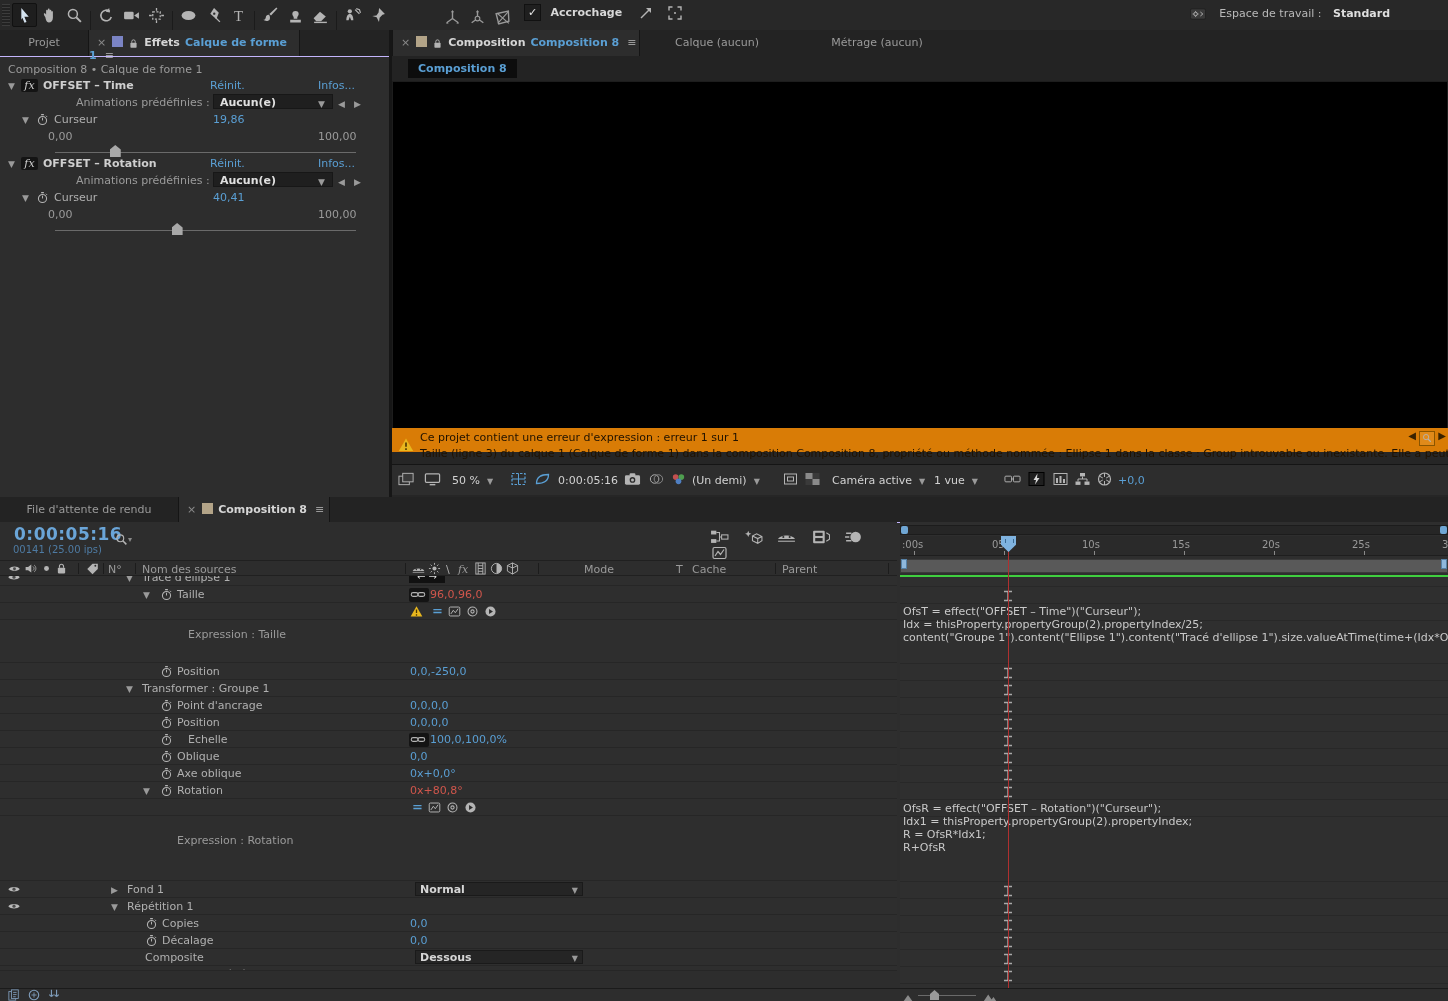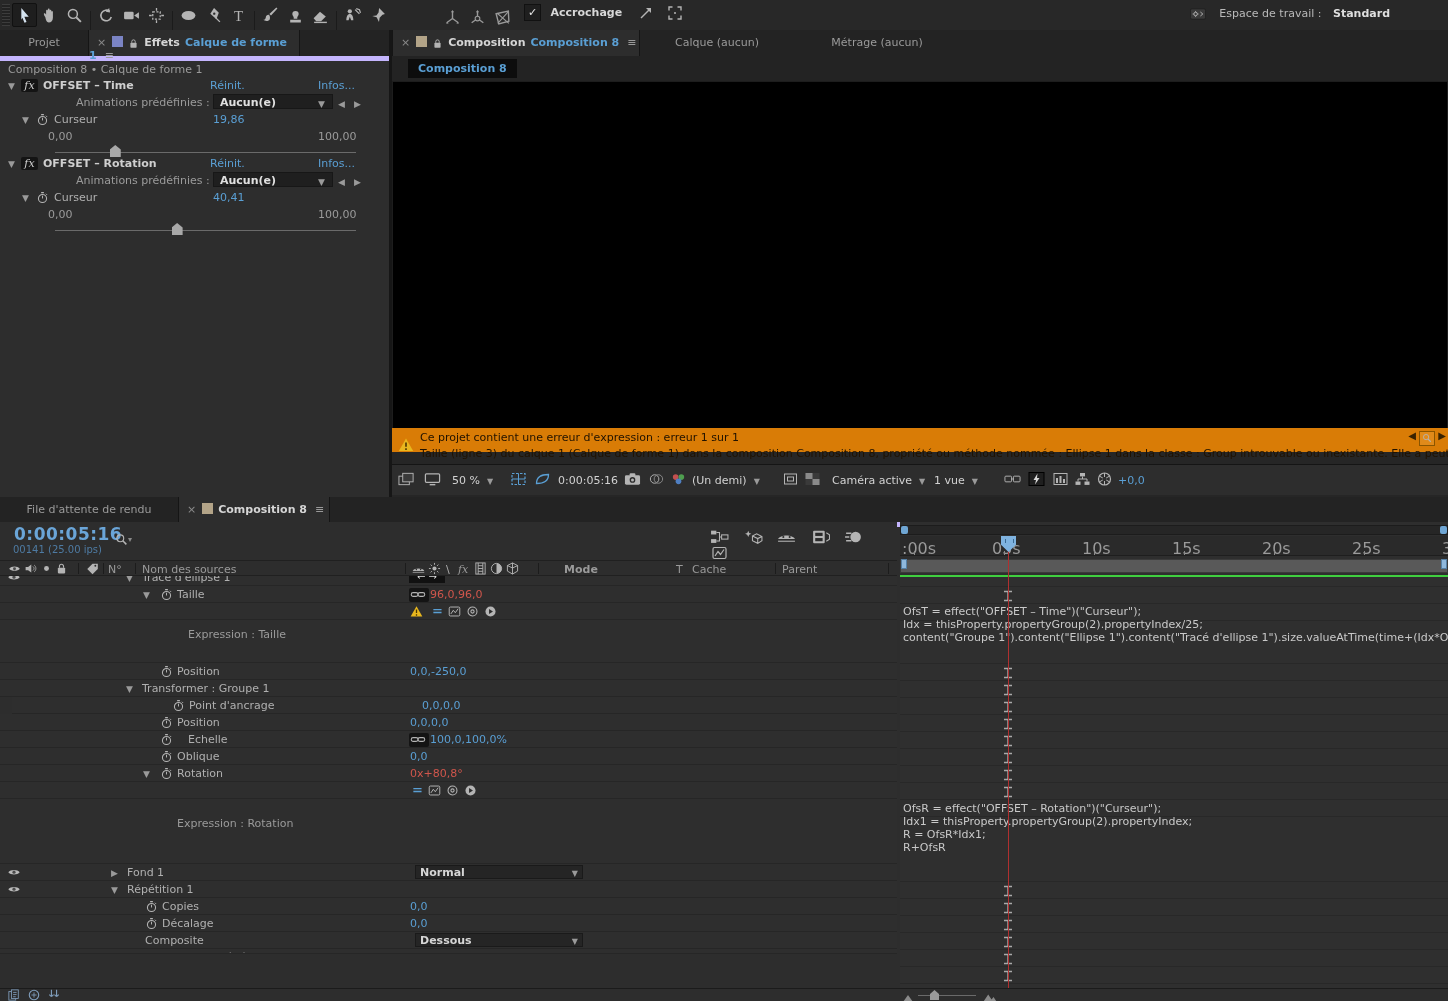--- a/index.html
+++ b/index.html
@@ -15,21 +15,21 @@
   .tool{position:relative;display:inline-block;width:25px;height:24px;margin-top:3px;text-align:center;padding-top:2px;box-sizing:border-box;}
   .tool svg{width:17px;height:17px;margin-top:1px;}
   .tool.sel{background:#1e1e1e;border:1px solid #111;border-radius:2px;}
   .tsep{display:inline-block;width:1px;height:20px;background:#1b1b1b;margin:0 3px;vertical-align:middle;}
   #snapgroup{position:absolute;left:524px;top:4px;height:22px;color:#cfcfcf;}
   #snapcheck{display:inline-block;width:15px;height:15px;background:#1f1f1f;border:1px solid #111;color:#e8e8e8;
              text-align:center;line-height:15px;font-size:11px;vertical-align:middle;}
   #workspace{position:absolute;right:58px;top:6px;color:#b9b9b9;}
   #workspace b{color:#dedede;font-weight:bold;margin-left:8px;}
   
-  .tabbar{position:absolute;left:0;top:0;right:0;height:26px;background:#232323;border-bottom:5px solid #c4b5fd;}
+  .tabbar{position:absolute;left:0;top:0;right:0;height:26px;background:#232323;border-bottom:1px solid #c4b5fd;}
   .tab{position:absolute;top:0;height:26px;box-sizing:border-box;padding-top:6px;}
   .tab.inactive{color:#9a9a9a;text-align:center;}
   .tab.active{background:#2d2d2d;border-left:1px solid #151515;border-right:1px solid #151515;color:#cfcfcf;}
   .tab .x{color:#8a8a8a;margin:0 6px 0 8px;}
   .chip{display:inline-block;width:11px;height:11px;vertical-align:-1px;margin-right:5px;}
   .tab .tname{font-weight:bold;color:#d6d6d6;}
   .tab .tblue{color:#5a9fd4;font-weight:bold;margin-left:5px;}
   .tab .menu{color:#9a9a9a;margin-left:8px;}
   
   #fxpanel{position:absolute;left:0;top:30px;width:389px;height:467px;background:#2d2d2d;border-right:3px solid #161616;}
@@ -95,21 +95,21 @@
   .dd .ddarrow{position:absolute;right:4px;top:3px;}
   .togic{position:absolute;top:2px;}
   .togic svg{width:13px;height:13px;}
   .eqsign{position:absolute;top:0px;color:#5a9fd4;font-weight:bold;font-size:13px;}
   .navchip{position:absolute;left:409px;top:1px;width:36px;height:13px;background:#111;color:#ddd;font-size:10px;text-align:center;line-height:13px;}
   
   #tl-right{position:absolute;left:900px;top:25px;width:548px;height:466px;background:#2e2e2e;}
   #tl-nav{position:absolute;left:0;top:3px;width:548px;height:10px;background:#262626;border:1px solid #1c1c1c;box-sizing:border-box;}
   .navcap{position:absolute;top:0;width:7px;height:8px;background:#6fa6d4;border-radius:2px;}
   #tl-ruler{position:absolute;left:0;top:14px;width:548px;height:20px;background:#2a2a2a;border-bottom:1px solid #1e1e1e;box-sizing:border-box;}
-  .rtick{position:absolute;top:3px;color:#9a9a9a;font-size:16px;}
+  .rtick{position:absolute;top:3px;color:#9a9a9a;font-size:10px;}
   .rtickmark{position:absolute;top:15px;width:1px;height:4px;background:#8a8a8a;}
   #tl-workarea{position:absolute;left:0;top:36px;width:548px;height:17px;background:#2e2e2e;}
   #wabar{position:absolute;left:0;top:1px;width:548px;height:14px;background:#595959;border:1px solid #3a3a3a;box-sizing:border-box;}
   .wacap{position:absolute;top:1px;width:6px;height:10px;background:#8fb8dc;border:1px solid #5580a5;box-sizing:border-box;}
   #greenline{position:absolute;left:0;top:53px;width:548px;height:2px;background:#3fcf3f;}
   #tl-graph{position:absolute;left:0;top:55px;width:548px;height:411px;background:#2f2f2f;overflow:hidden;}
   .gsep{position:absolute;left:0;width:548px;height:1px;background:#282828;}
   .ibeam{position:absolute;width:10px;height:12px;}
   .exprtext{position:absolute;left:3px;color:#c9c9c9;line-height:13px;white-space:nowrap;}
   #playline{position:absolute;left:108px;top:24px;width:1px;height:442px;background:#b03030;z-index:5;}
@@ -495,21 +495,21 @@
             <path d="M4.5 1v12M9.5 1v12M4.5 4h5M4.5 7h5M4.5 10h5" stroke="#b4b4b4"></path>
           </svg></span></span>
     <span class="cic" style="left:490px;"><span class="ic" style="width: 16px; height: 16px;"><svg viewBox="0 0 14 14" width="100%" height="100%">
             <circle cx="7" cy="7" r="5.5" fill="none" stroke="#b4b4b4"></circle>
             <path d="M7 1.5a5.5 5.5 0 0 1 0 11z" fill="#b4b4b4"></path>
           </svg></span></span>
     <span class="cic" style="left:506px;"><span class="ic" style="width: 16px; height: 16px;"><svg viewBox="0 0 14 14" width="100%" height="100%">
             <path d="M7 1l5.5 2.8v6L7 13 1.5 9.8v-6zM7 1v5.5M1.5 3.8L7 6.5l5.5-2.7M7 13V6.5" fill="none" stroke="#b4b4b4"></path>
           </svg></span></span>
     <span class="csep" style="left:538px;"></span>
-    <span class="ctxt" style="left:564px;font-weight:bold;">Mode</span>
+    <span class="ctxt" style="left:584px;">Mode</span>
     <span class="ctxt" style="left:676px;">T</span>
     <span class="ctxt" style="left:692px;">Cache</span>
     <span class="csep" style="left:775px;"></span>
     <span class="ctxt" style="left:782px;">Parent</span>
     <span class="csep" style="left:888px;"></span>
   </div>
 
   <div id="tl-rows">
       <div class="tlrow" style="height: 10px;">
         <div class="in" style="margin-top: -7px;">
@@ -576,21 +576,21 @@
           <span class="lbl" style="left:177px">Position</span>
           <span class="val v-blue" style="left:410px">0,0,-250,0</span>
         </div>
       </div>
       <div class="tlrow" style="height: 17px;">
         <div class="in">
           <span class="tw" style="left:126px">▼</span>
           <span class="lbl" style="left:142px">Transformer : Groupe 1</span>
         </div>
       </div>
-      <div class="tlrow" style="height: 17px; margin-left: 12px;">
+      <div class="tlrow" style="height: 17px;">
         <div class="in">
           <span class="swc" style="left:160px"><svg viewBox="0 0 16 16" width="100%" height="100%">
               <circle cx="8" cy="9.2" r="5" fill="none" stroke="#b4b4b4" stroke-width="1.3"></circle>
               <path d="M8 9.2V5.8" stroke="#b4b4b4" stroke-width="1.2"></path>
               <path d="M6.3 1.2h3.4v1.6H6.3z" fill="#b4b4b4"></path>
               <path d="M12.2 3.4l1.4 1.4" stroke="#b4b4b4" stroke-width="1.2"></path>
             </svg></span>
           <span class="lbl" style="left:177px">Point d'ancrage</span>
           <span class="val v-blue" style="left:410px">0,0,0,0</span>
         </div>
@@ -626,20 +626,32 @@
       <div class="tlrow" style="height: 17px;">
         <div class="in">
           <span class="swc" style="left:160px"><svg viewBox="0 0 16 16" width="100%" height="100%">
               <circle cx="8" cy="9.2" r="5" fill="none" stroke="#b4b4b4" stroke-width="1.3"></circle>
               <path d="M8 9.2V5.8" stroke="#b4b4b4" stroke-width="1.2"></path>
               <path d="M6.3 1.2h3.4v1.6H6.3z" fill="#b4b4b4"></path>
               <path d="M12.2 3.4l1.4 1.4" stroke="#b4b4b4" stroke-width="1.2"></path>
             </svg></span>
           <span class="lbl" style="left:177px">Oblique</span>
           <span class="val v-blue" style="left:410px">0,0</span>
+        </div>
+      </div>
+      <div class="tlrow" style="height: 17px;">
+        <div class="in">
+          <span class="swc" style="left:160px"><svg viewBox="0 0 16 16" width="100%" height="100%">
+              <circle cx="8" cy="9.2" r="5" fill="none" stroke="#b4b4b4" stroke-width="1.3"></circle>
+              <path d="M8 9.2V5.8" stroke="#b4b4b4" stroke-width="1.2"></path>
+              <path d="M6.3 1.2h3.4v1.6H6.3z" fill="#b4b4b4"></path>
+              <path d="M12.2 3.4l1.4 1.4" stroke="#b4b4b4" stroke-width="1.2"></path>
+            </svg></span>
+          <span class="lbl" style="left:177px">Axe oblique</span>
+          <span class="val v-blue" style="left:410px">0x+0,0°</span>
         </div>
       </div>
       <div class="tlrow" style="height: 17px;">
         <div class="in">
           <span class="tw" style="left:143px">▼</span>
           <span class="swc" style="left:160px"><svg viewBox="0 0 16 16" width="100%" height="100%">
               <circle cx="8" cy="9.2" r="5" fill="none" stroke="#b4b4b4" stroke-width="1.3"></circle>
               <path d="M8 9.2V5.8" stroke="#b4b4b4" stroke-width="1.2"></path>
               <path d="M6.3 1.2h3.4v1.6H6.3z" fill="#b4b4b4"></path>
               <path d="M12.2 3.4l1.4 1.4" stroke="#b4b4b4" stroke-width="1.2"></path>

